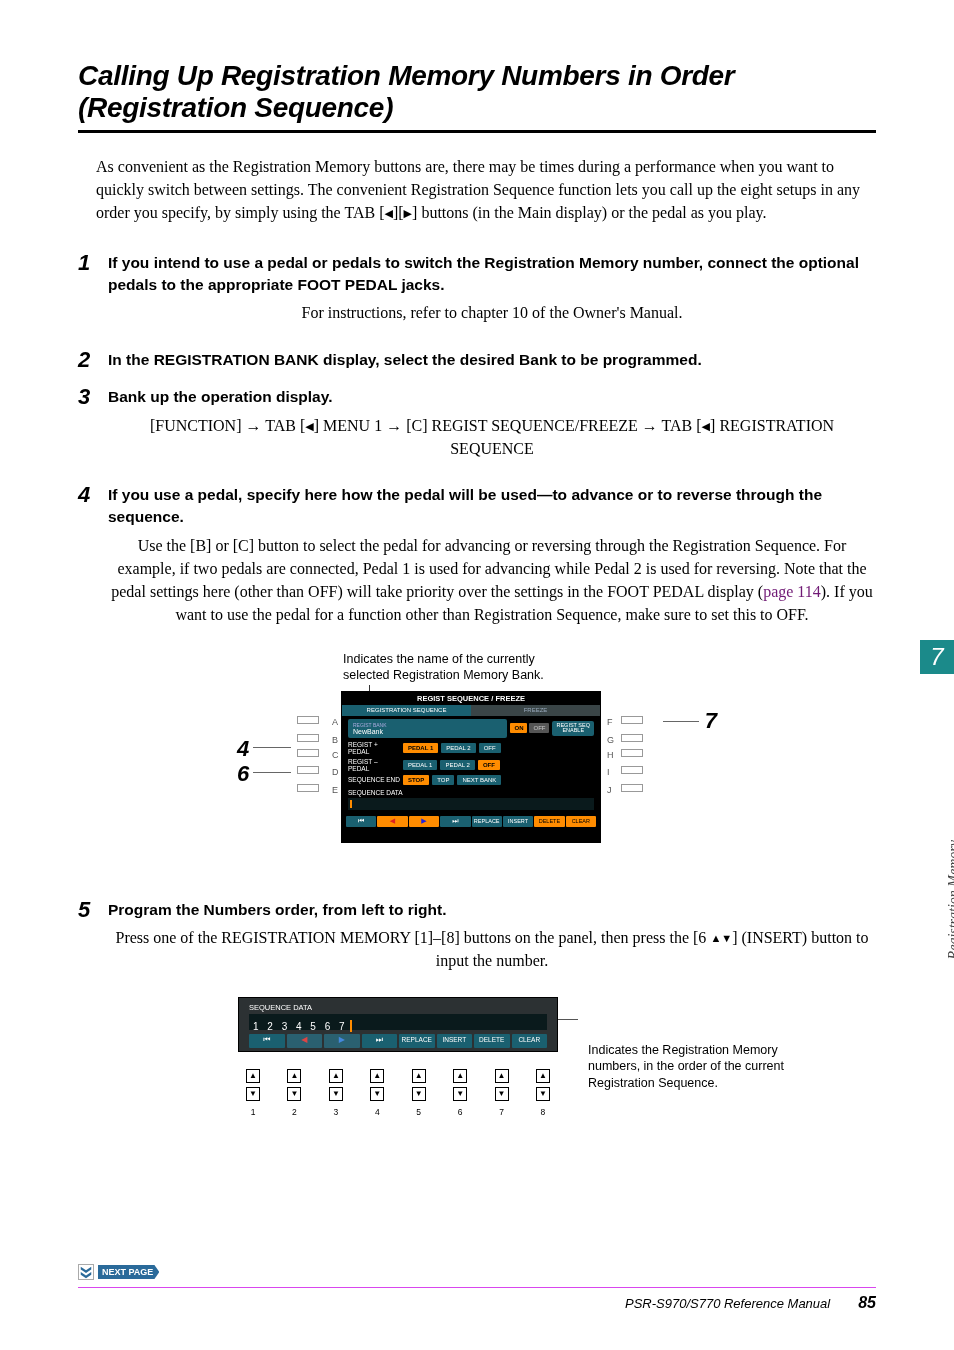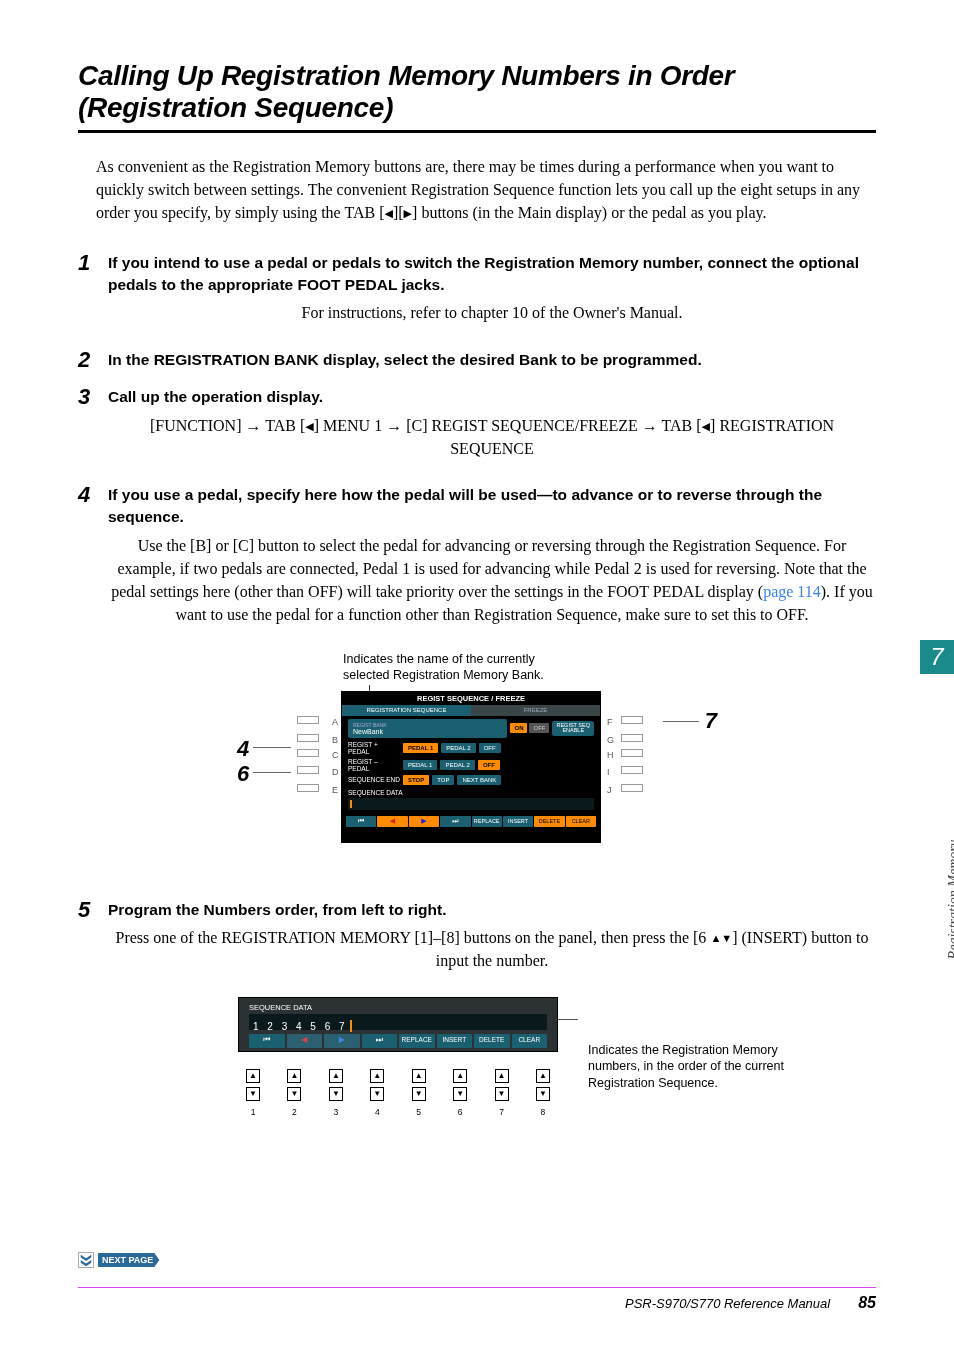--- a/index.html
+++ b/index.html
@@ -41,21 +41,21 @@
   }
   .step-body { flex: 1; }
   .step-head {
     font-family: Arial, Helvetica, sans-serif;
     font-weight: bold;
     font-size: 15.5px;
     line-height: 1.4;
     margin-bottom: 6px;
   }
   .step-text { font-size: 16px; line-height: 1.45; margin-bottom: 14px; text-align: center; }
-  .link { color: #3b82f6; }
+  .link { color: #701a75; }
   .tri { font-size: 11px; vertical-align: middle; }
   .caption {
     font-family: Arial, Helvetica, sans-serif;
     font-size: 12.5px;
     line-height: 1.35;
   }
   
   .diag1 { position: relative; margin: 6px auto 14px; width: 480px; height: 230px; }
   .diag1-cap { position: absolute; top: 0; left: 106px; width: 220px; }
   .lcd {
@@ -120,21 +120,21 @@
     display:flex; align-items:center; justify-content:center;
   }
   .side-tab-text {
     position:absolute; top:200px; right:8px;
     transform: rotate(-90deg); transform-origin: right top;
     font-family:"Times New Roman"; font-style:italic; font-size:14px; color:#444;
     white-space:nowrap;
   }
   
   .next-page {
-    position:absolute; bottom:82px; left:78px;
+    position:absolute; bottom:70px; left:78px;
     display:flex; align-items:center; gap:4px;
   }
   .np-arrows { width:16px; height:16px; border:1px solid #aaa; position:relative; }
   .np-arrows svg { width:100%; height:100%; }
   .np-label {
     background:#2a6a9a; color:#fff; font-family:Arial; font-size:9px;
     font-weight:bold; padding:2px 6px 2px 4px;
     clip-path: polygon(0 0, 92% 0, 100% 50%, 92% 100%, 0 100%);
   }
   
@@ -171,21 +171,21 @@
   <div class="step">
     <div class="step-num">2</div>
     <div class="step-body">
       <div class="step-head">In the REGISTRATION BANK display, select the desired Bank to be programmed.</div>
     </div>
   </div>
 
   <div class="step" style="margin-top:10px;">
     <div class="step-num">3</div>
     <div class="step-body">
-      <div class="step-head">Call up the operation display.</div>
+      <div class="step-head">Bank up the operation display.</div>
       <div class="step-text">
         <span>[FUNCTION] → TAB [</span><span class="tri">◀</span><span>] MENU 1 → [C] REGIST SEQUENCE/FREEZE → TAB [</span><span class="tri">◀</span><span>] REGISTRATION SEQUENCE</span>
       </div>
     </div>
   </div>
 
   <div class="step">
     <div class="step-num">4</div>
     <div class="step-body">
       <div class="step-head">If you use a pedal, specify here how the pedal will be used—to advance or to reverse through the sequence.</div>

